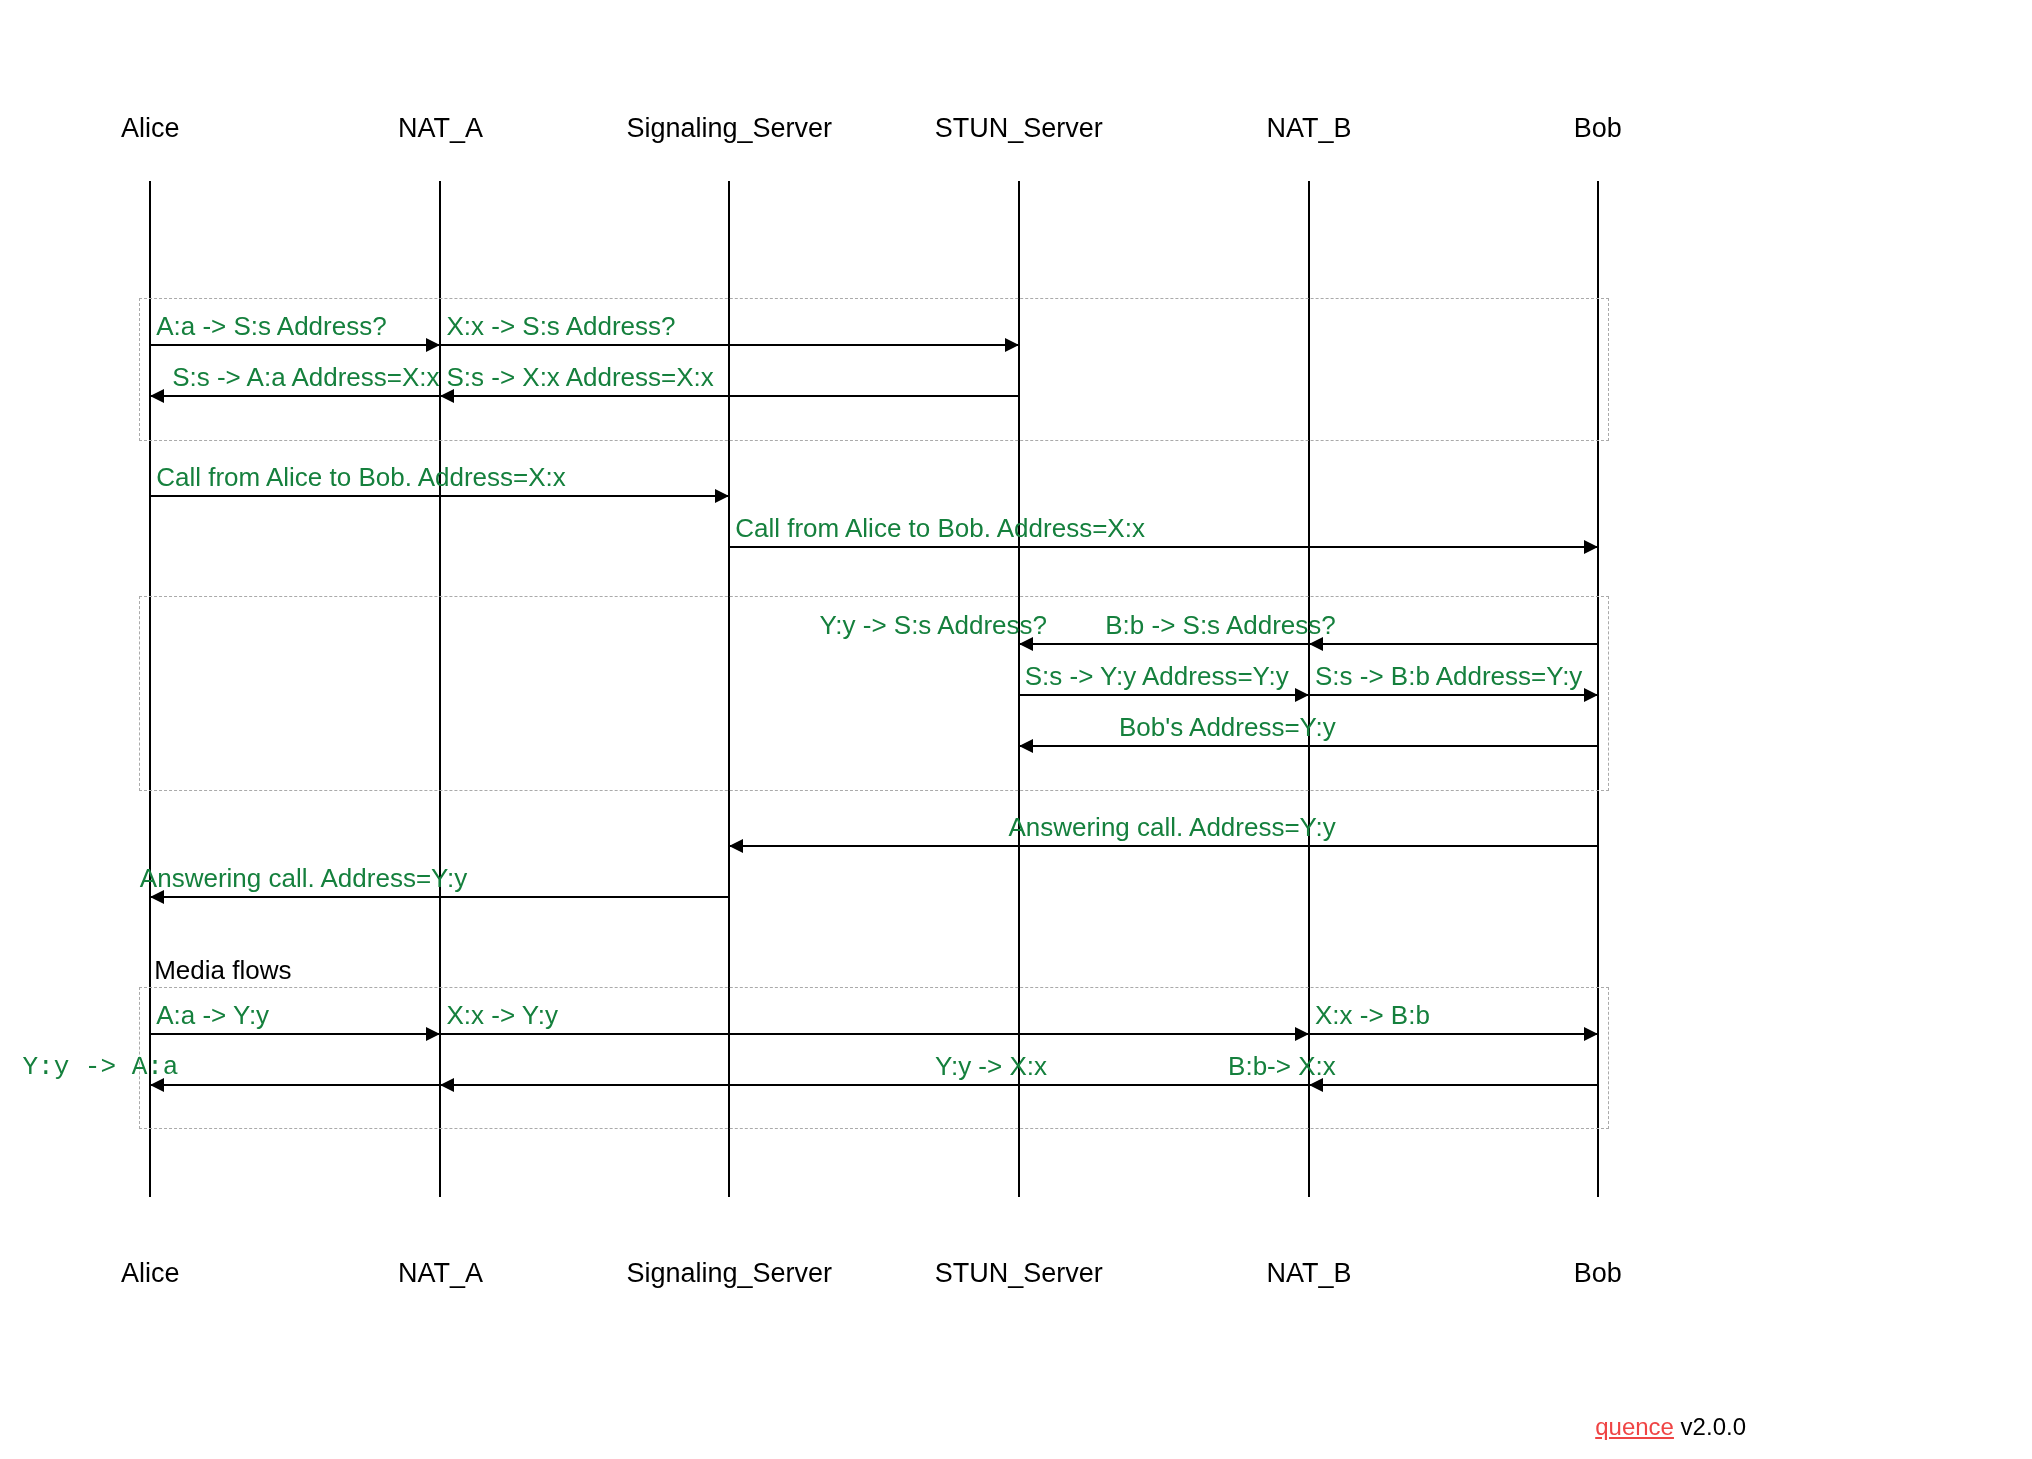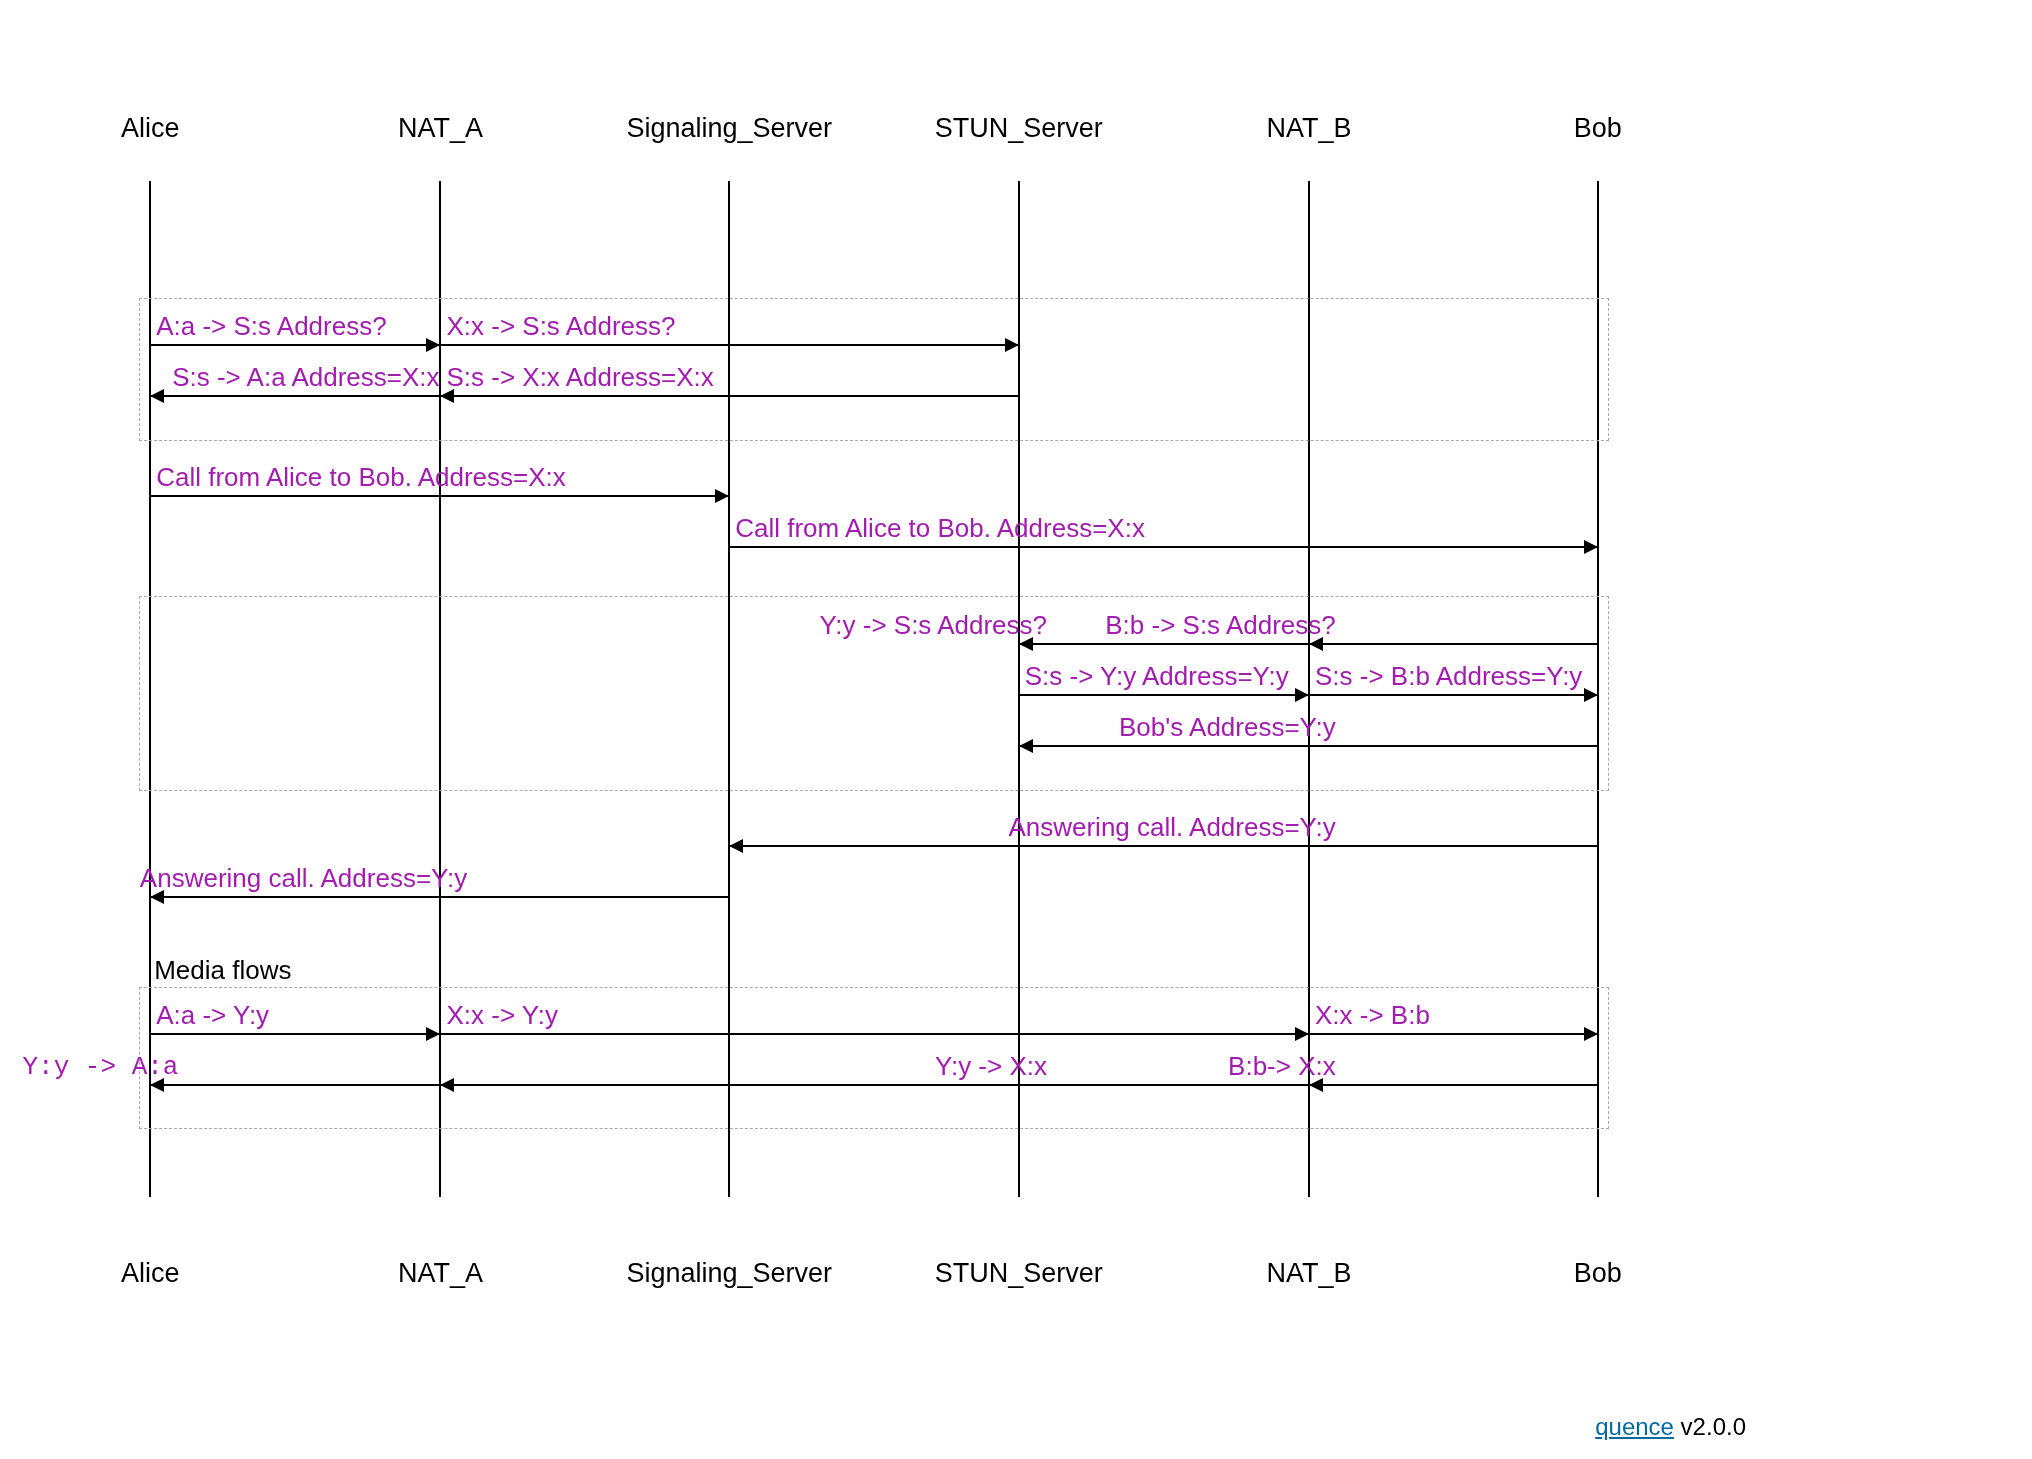--- a/index.html
+++ b/index.html
@@ -28,21 +28,21 @@
   .note {
     position: absolute;
     font-size: 26px;
     color: #000;
     white-space: nowrap;
     transform: translateY(-100%);
   }
   .msg-label {
     position: absolute;
     font-size: 26px;
-    color: #a21caf;
+    color: #15803d;
     white-space: nowrap;
     transform: translateY(-100%);
   }
   .arrow-line {
     position: absolute;
     height: 2px;
     background: #000;
   }
   .arrow-head-right {
     position: absolute;
@@ -66,21 +66,21 @@
     box-sizing: border-box;
   }
   .footer {
     position: absolute;
     font-size: 24px;
     right: 30px;
     bottom: 18px;
     color: #000;
   }
   .footer a {
-    color: #0369a1;
+    color: #ef4444;
     text-decoration: underline;
   }
 </style>
 </head>
 <body>
 
 <div class="canvas" id="canvas">
     <div class="participant" style="left: 150.15px; top: 113.14px;">Alice</div>
     <div class="participant" style="left: 150.15px; top: 1258.18px;">Alice</div>
     <div class="lifeline" style="left: 149.15px; top: 180.95px; height: 1016.4px;"></div>

